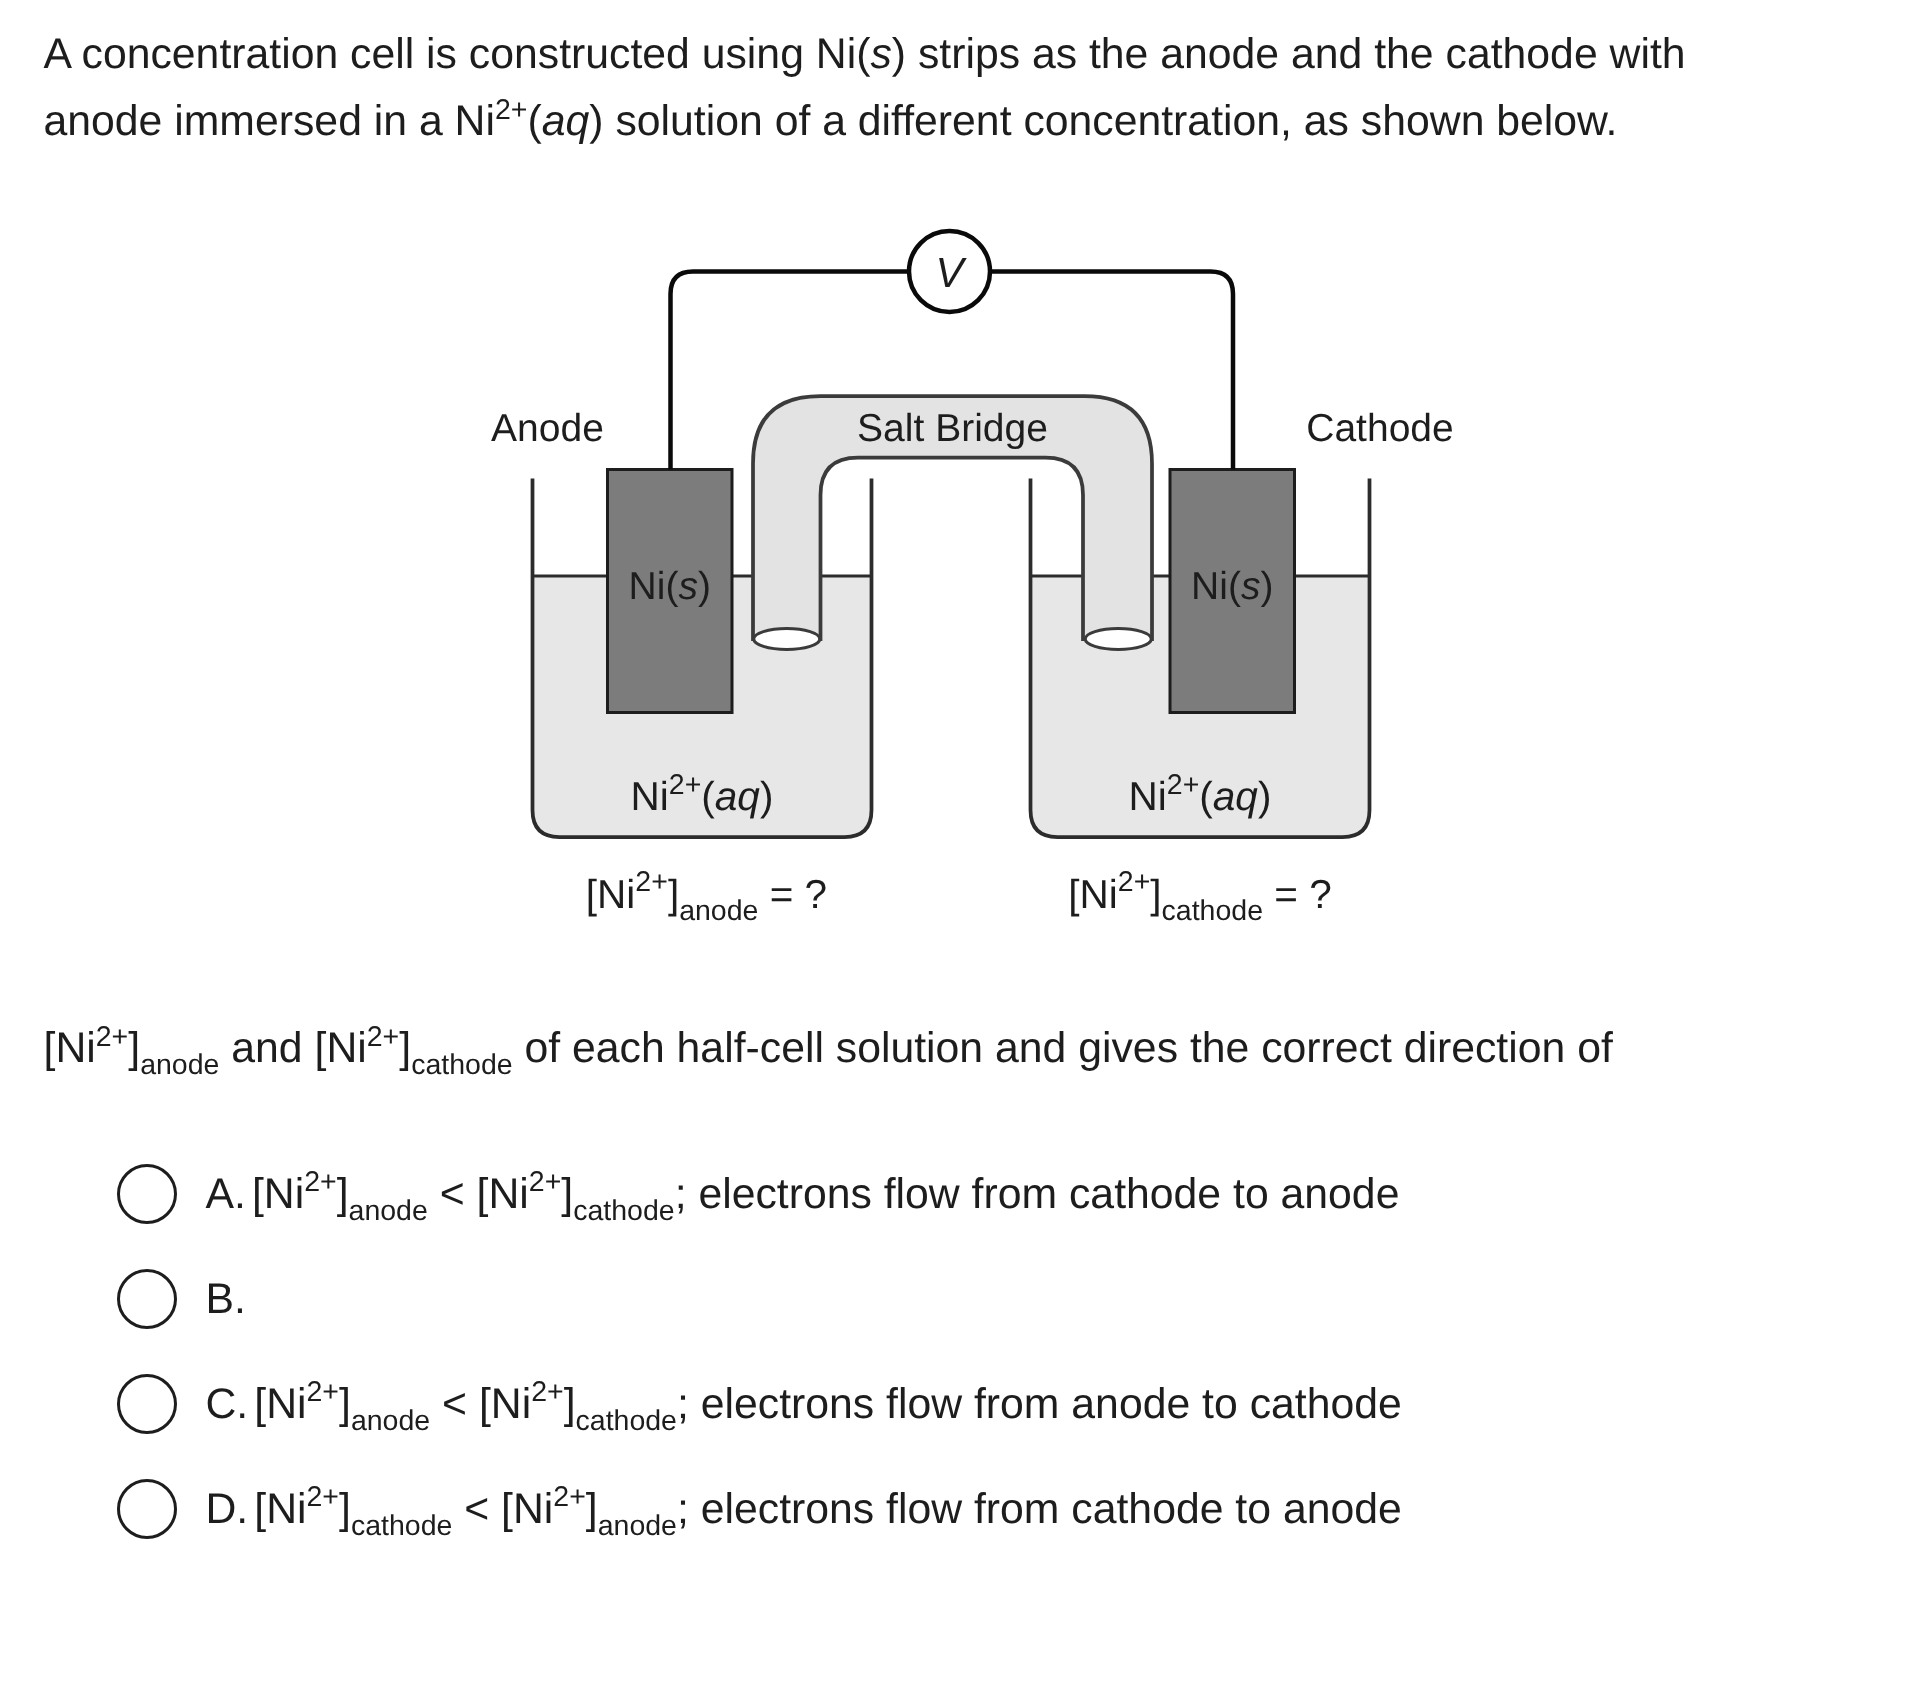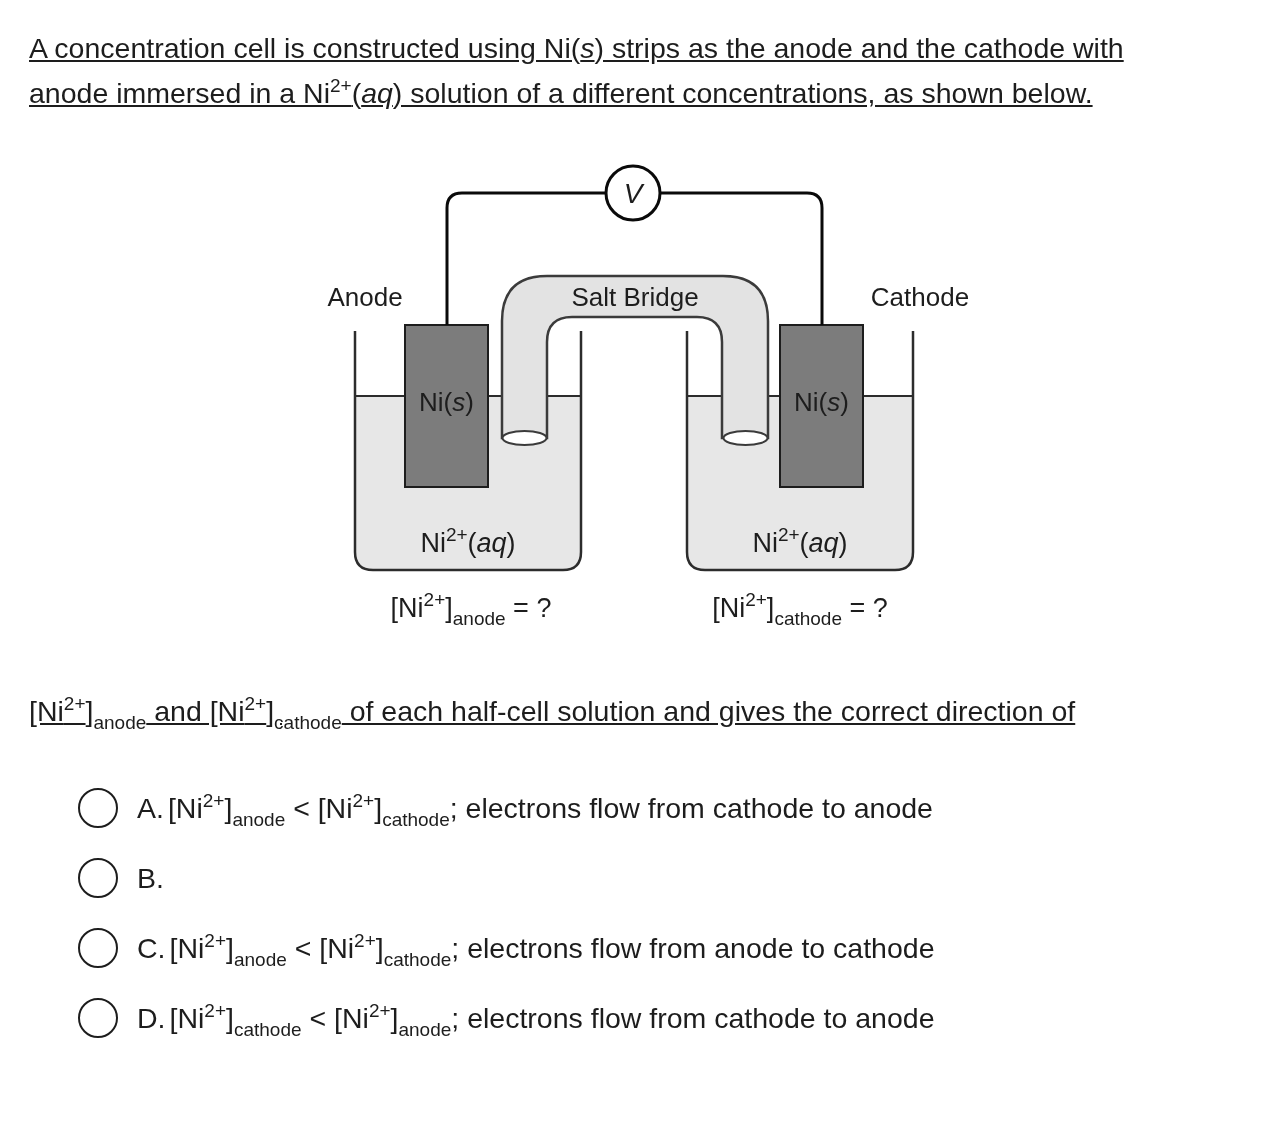--- a/index.html
+++ b/index.html
@@ -7,25 +7,24 @@
   .page {
     position: relative;
     width: 1270px;
     height: 1135px;
     background: #ffffff;
     font-family: "Liberation Sans", "DejaVu Sans", sans-serif;
     color: #1d1d1d;
     overflow: hidden;
   }
   .para {
-    margin: 16px 0 0 29px;
+    margin: 4px 0 0 29px;
     font-size: 28.5px;
     line-height: 45px;
     width: 1225px;
-    text-decoration: underline;
   }
   .para.intro { padding-top: 10px; }
   .para.question { margin-top: 33px; line-height: 48px; }
   .rich sup, .opt-text sup {
     font-size: 19px; line-height: 0;
     vertical-align: baseline; position: relative; top: -11px;
   }
   .rich sub, .opt-text sub {
     font-size: 19px; line-height: 0;
     vertical-align: baseline; position: relative; top: 8px;
@@ -54,21 +53,21 @@
   .opt-letter { margin-left: 19px; font-size: 28.5px; flex: none; }
   .opt-text { margin-left: 4px; font-size: 28.5px; white-space: nowrap; }
 </style>
 </head>
 <body>
 
 <div class="page">
 
   <div class="para intro rich">
     <div><span>A concentration cell is constructed using Ni(</span><i>s</i><span>) strips as the anode and the cathode with</span></div>
-    <div><span>anode immersed in a Ni</span><sup>2+</sup><span>(</span><i>aq</i><span>) solution of a different concentrations, as shown below.</span></div>
+    <div><span>anode immersed in a Ni</span><sup>2+</sup><span>(</span><i>aq</i><span>) solution of a different concentration, as shown below.</span></div>
   </div>
 
   <div class="diagram">
     <svg width="680" height="500" viewBox="0 0 680 500">
 
       <path d="M55 242 V398 Q55 416 73 416 H263 Q281 416 281 398 V242 Z" stroke="none" fill="#e7e7e7"></path>
       <path d="M387 242 V398 Q387 416 405 416 H595 Q613 416 613 398 V242 Z" stroke="none" fill="#e7e7e7"></path>
       <line x1="55" y1="242" x2="281" y2="242" stroke="#2c2c2c" stroke-width="2"></line>
       <line x1="387" y1="242" x2="613" y2="242" stroke="#2c2c2c" stroke-width="2"></line>
 

